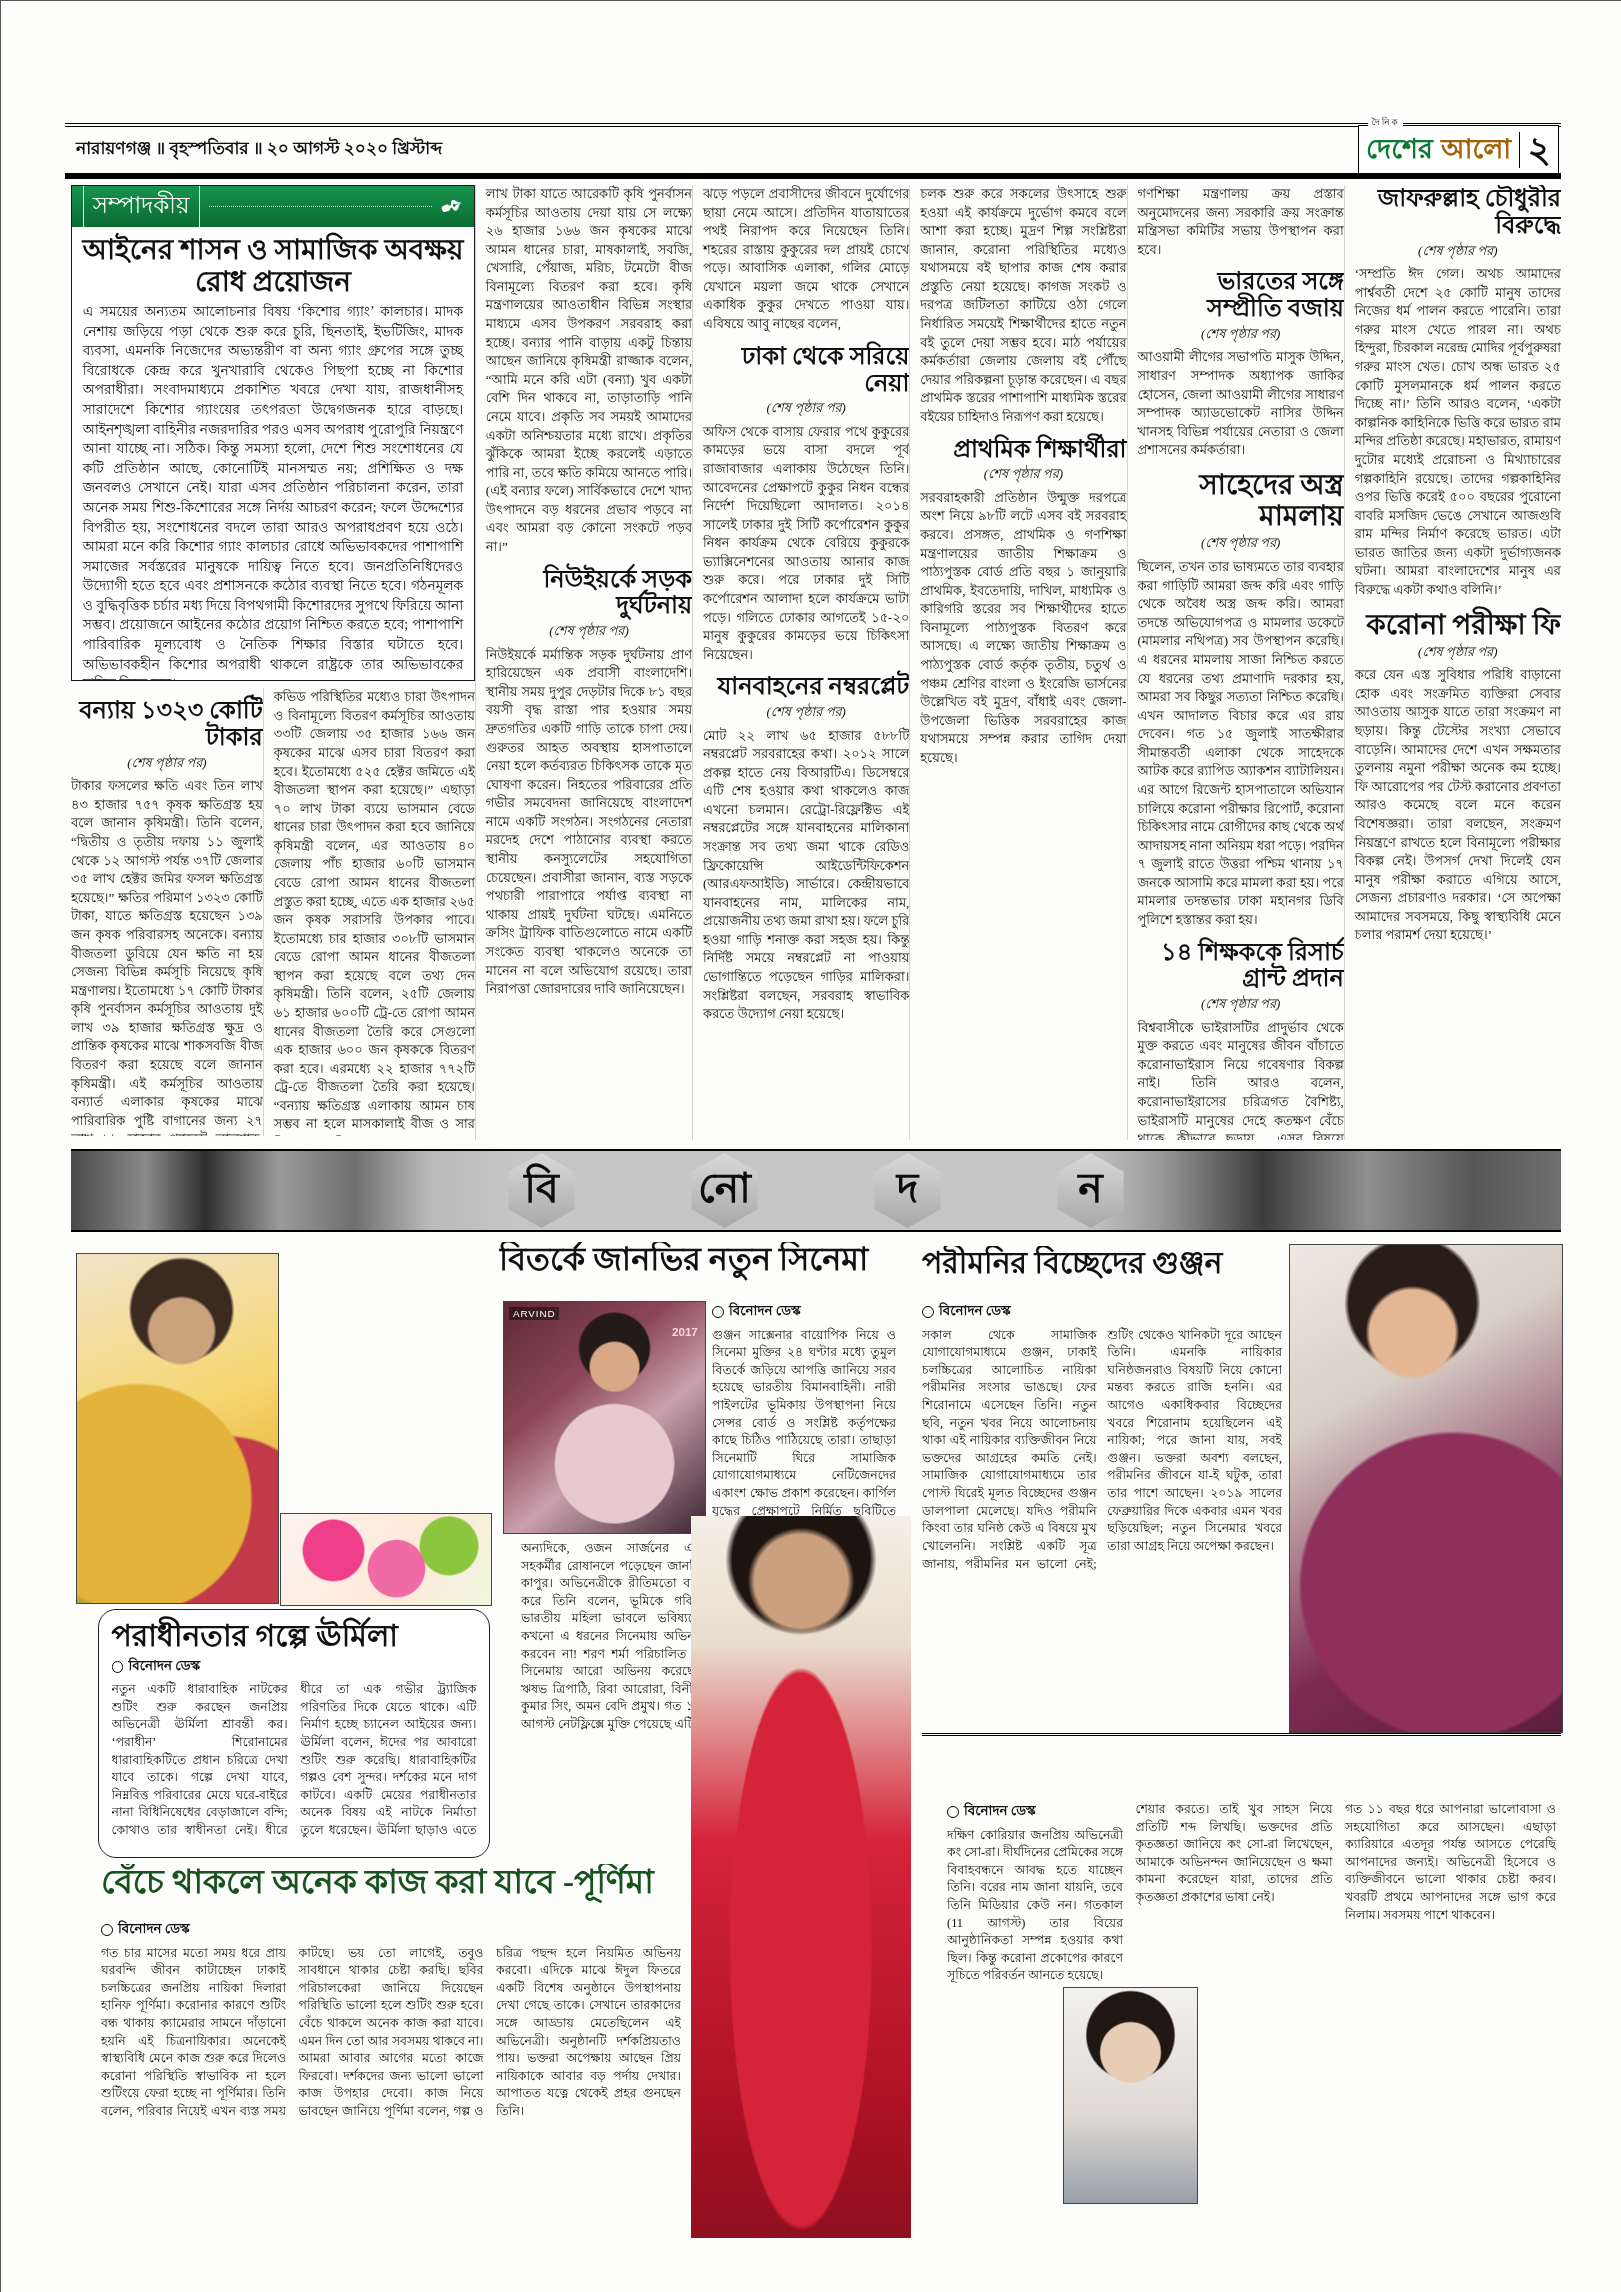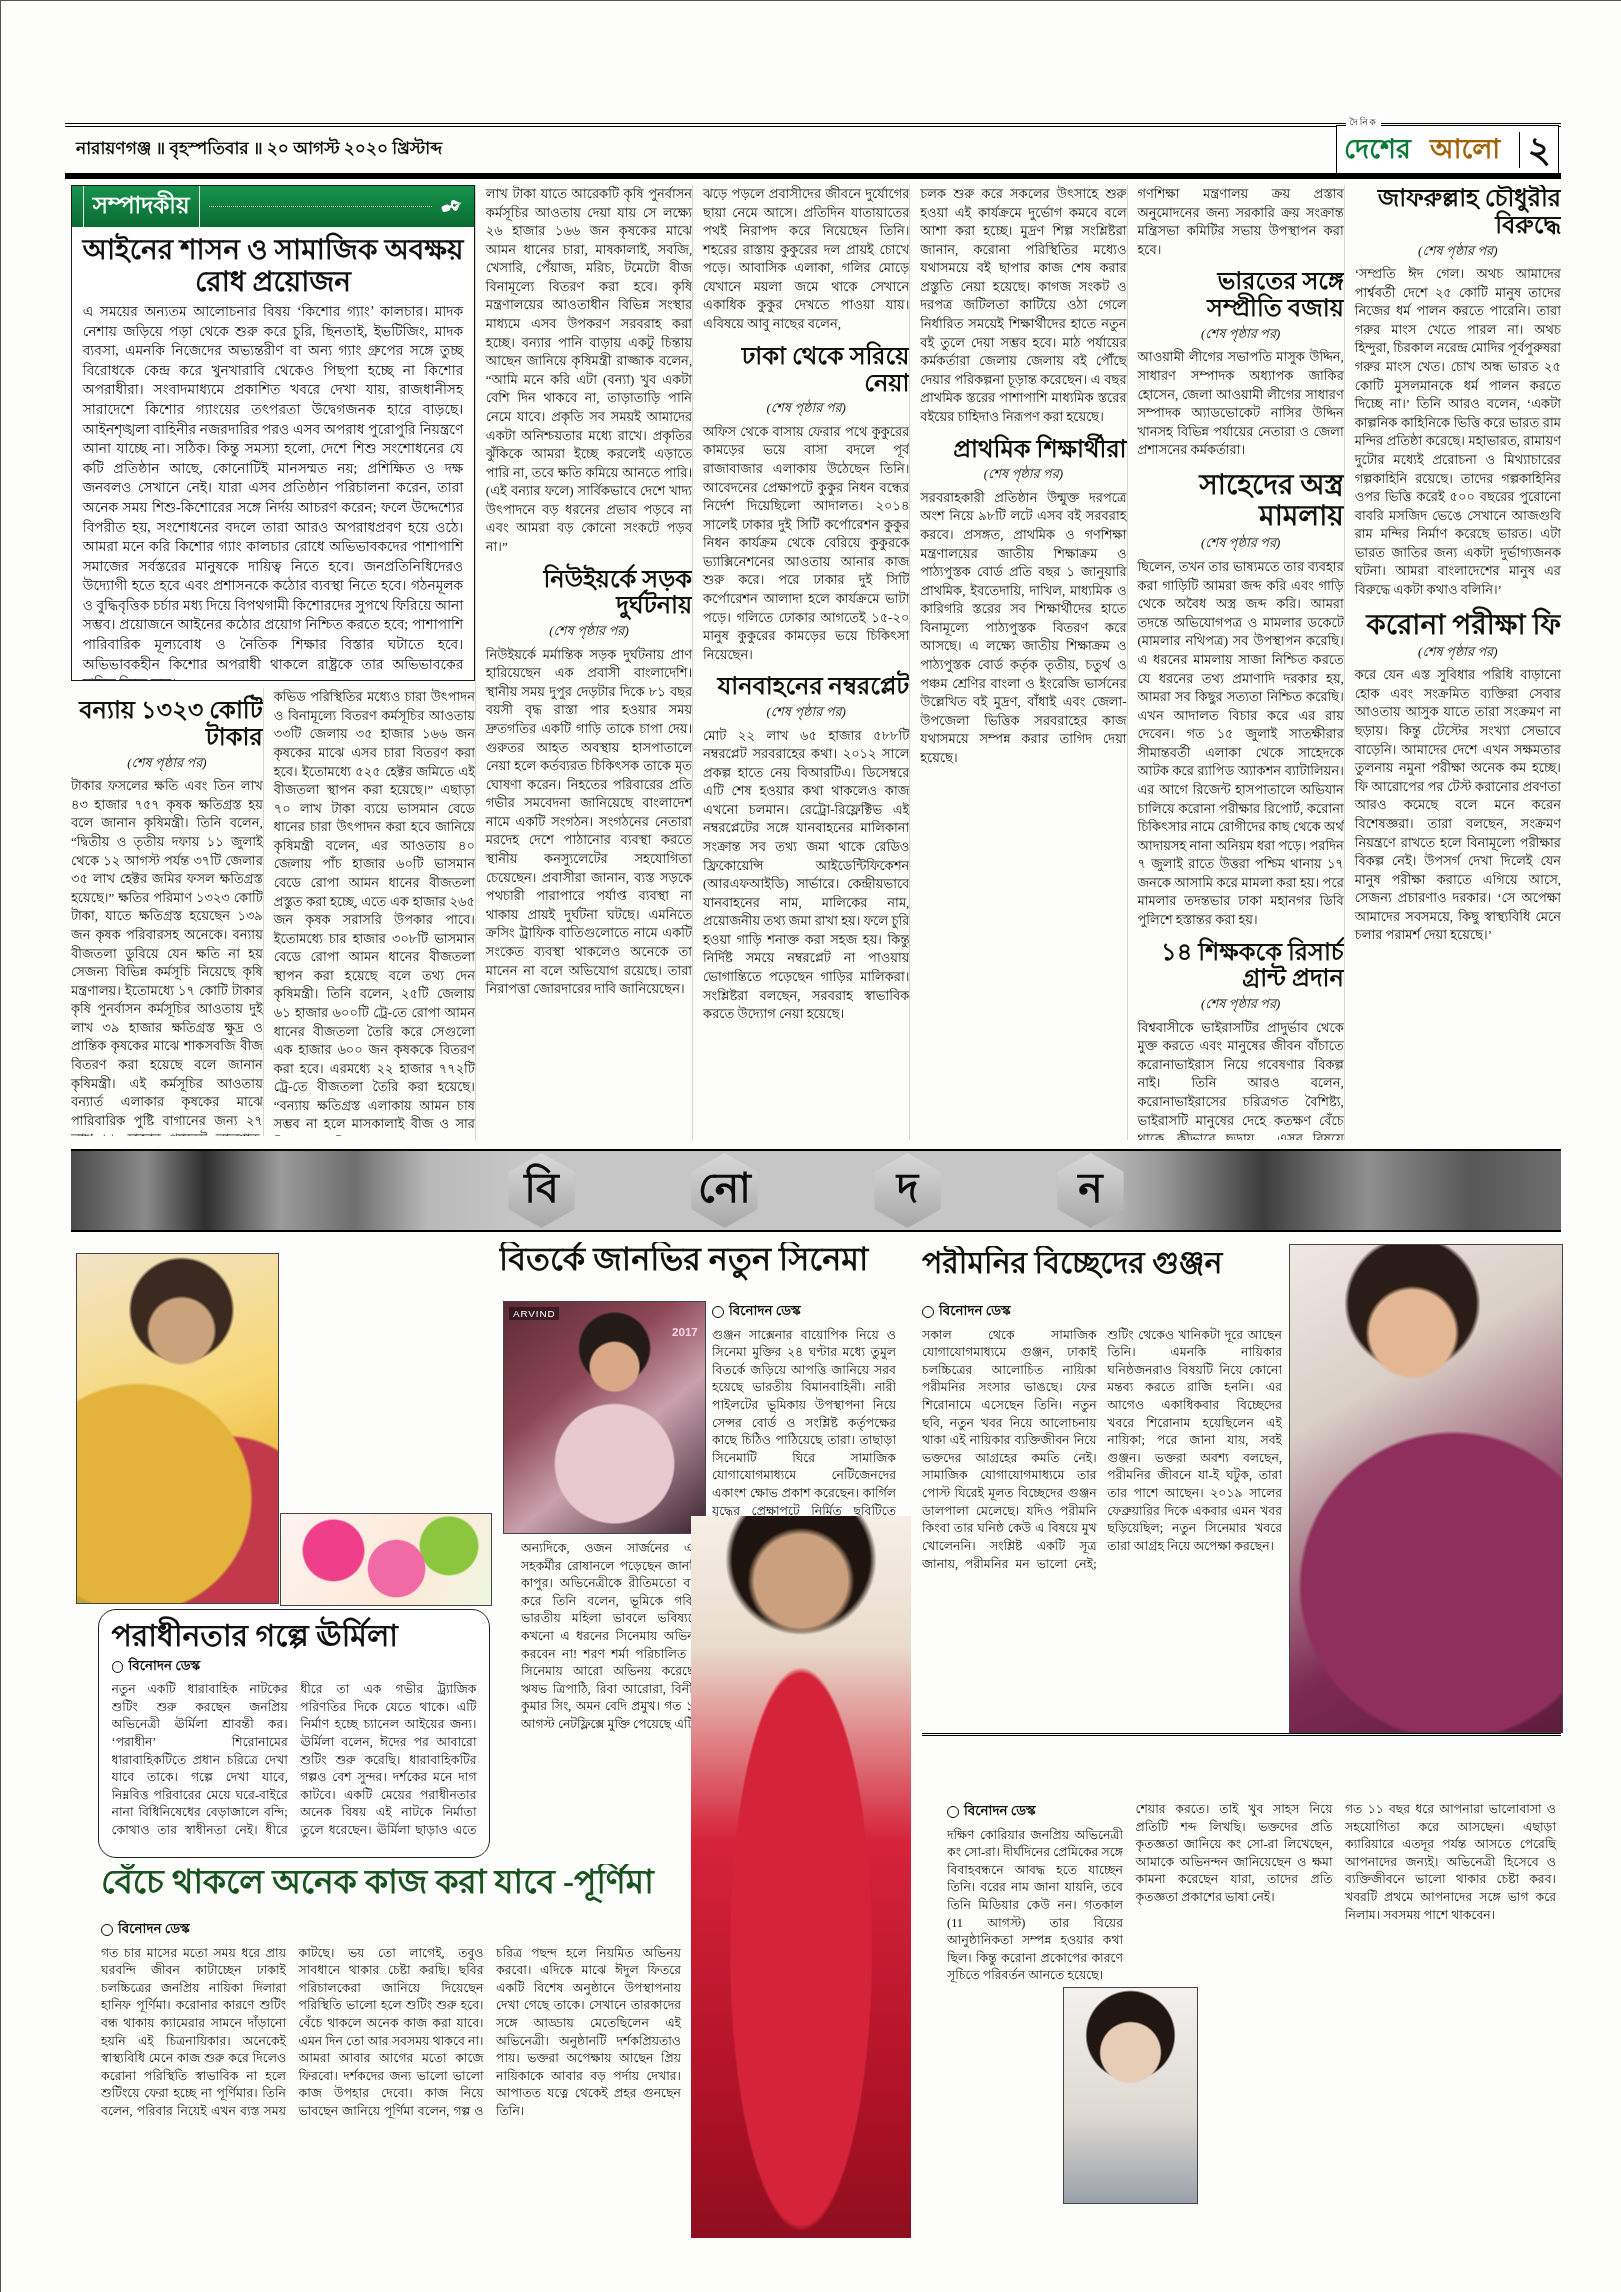--- a/index.html
+++ b/index.html
@@ -3,21 +3,21 @@
 <meta charset="utf-8">
 <style>
   html,body{margin:0;padding:0;background:#e8e8e4;}
   .page{position:relative;width:1621px;height:2293px;background:#fdfdfb;margin:0 auto;
         font-family:"Liberation Serif","DejaVu Serif",serif;color:#111;overflow:hidden;
         border:0.9px solid #555;}
   
   .rule-thin{position:absolute;left:64px;width:1496px;height:3.6px;
      background:linear-gradient(#000 0 0.9px,transparent 0.9px 2.7px,#000 2.7px 3.6px);}
   .dateline{position:absolute;left:75px;top:134px;font-size:17px;font-weight:bold;}
-  .logo-box{position:absolute;right:63px;top:124px;display:flex;align-items:center;gap:19px;
+  .logo-box{position:absolute;right:63px;top:124px;display:flex;align-items:center;gap:8px;
      border:1.8px solid #000;padding:1.8px 7.2px 3.6px 7.2px;background:#fff;}
   .logo-top{position:absolute;top:-10.7px;left:9px;font-size:9px;letter-spacing:1.8px;background:#fff;padding:0 3.6px;}
   .logo-green{color:#0b7a35;font-size:27px;font-weight:bold;}
   .logo-red{color:#a16207;font-size:27px;font-weight:bold;}
   .page-num{font-size:36px;font-weight:bold;line-height:1;padding-left:7.2px;border-left:1.8px solid #000;}
   .rule-heavy{position:absolute;left:64px;top:172px;width:1496px;height:6.3px;background:#000;}
   
   .topgrid{position:absolute;left:70px;top:184px;width:1490px;height:955px;display:flex;gap:10.7px;}
   .tcol{width:203px;height:100%;overflow:hidden;}
   .dcol{width:417px;height:100%;overflow:hidden;}
@@ -26,21 +26,21 @@
   .two-cols .half{width:203px;overflow:hidden;}
   .two-cols .half + .half{border-left:0.9px solid #d7d4cc;padding-left:9.9px;margin-left:-10.7px;width:213px;}
   .body{font-size:13px;line-height:1.43;text-align:justify;}
   .hcol{font-weight:bold;text-align:right;font-size:24px;line-height:1.12;margin:9px 0 0 0;}
   .hcol.big{font-size:28px;}
   .cont{font-size:13px;font-style:italic;text-align:center;margin:1.8px 0 3.6px 0;}
   
   .edit-box{border:1.8px solid #1a1a1a;height:494px;overflow:hidden;background:#fff;}
   .edit-band{height:41px;background:linear-gradient(180deg,#17934c,#0a6b31);display:flex;
      align-items:center;justify-content:space-between;padding:0 10.7px;}
-  .edit-kicker{color:#fff;font-size:23px;font-weight:bold;border:0.9px solid #e9f6ee;padding:0.9px 9px;}
+  .edit-kicker{color:#fff;font-size:23px;font-weight:normal;border:0.9px solid #e9f6ee;padding:0.9px 9px;}
   .edit-leader{flex:1;border-bottom:1.8px dotted #d6efe0;margin:0 9px;height:0.9px;}
   .pen{color:#fff;font-size:23px;transform:rotate(-20deg);}
   .edit-head{font-size:28px;font-weight:bold;text-align:center;line-height:1.15;margin:7.2px 7.2px 3.6px 7.2px;}
   .edit-body{font-size:13.8px;line-height:1.42;text-align:justify;padding:0 10.7px;}
   
   .banner{position:absolute;left:70px;top:1148px;width:1490px;height:79px;
     background:linear-gradient(90deg,#4a4a4a 0%,#8a8a8a 5%,#2f2f2f 9%,#9b9b9b 14%,#6f6f6f 19%,
       #b9b9b9 24%,#c6c6c6 30%,#c6c6c6 68%,#9a9a9a 73%,#3d3d3d 80%,#8f8f8f 87%,#575757 94%,#6f6f6f 100%);
     border-top:2.7px solid #000;border-bottom:2.7px solid #000;
     display:flex;align-items:center;justify-content:center;gap:106px;}

